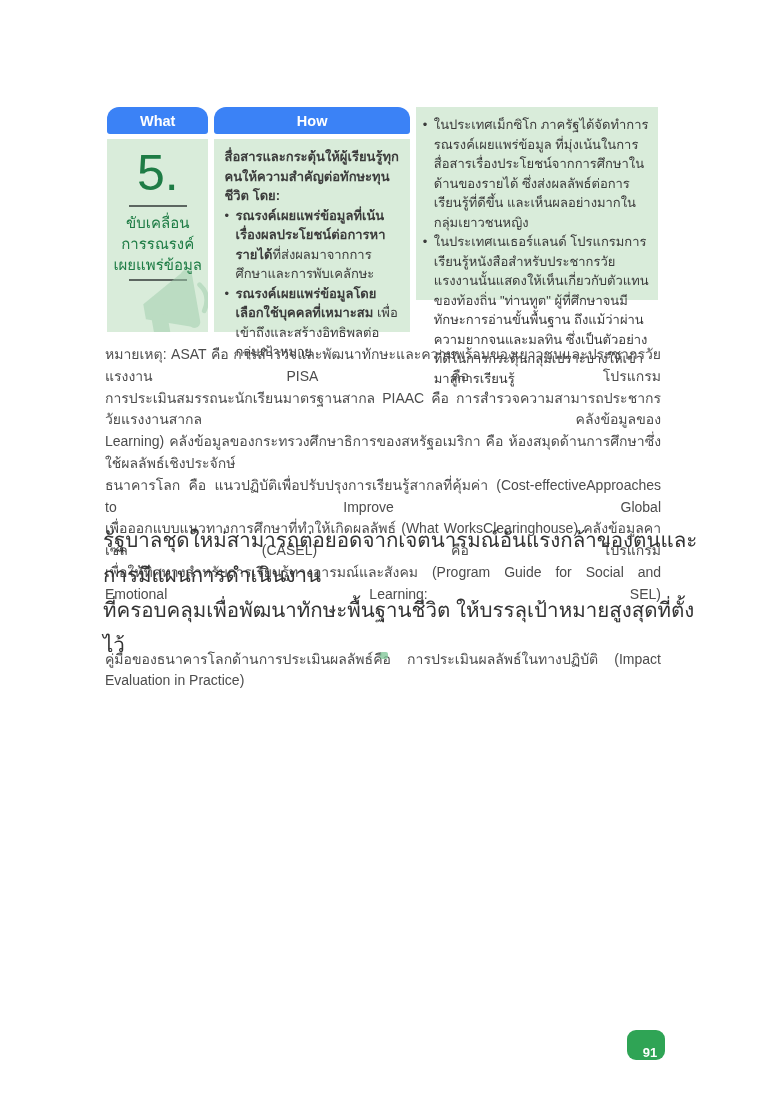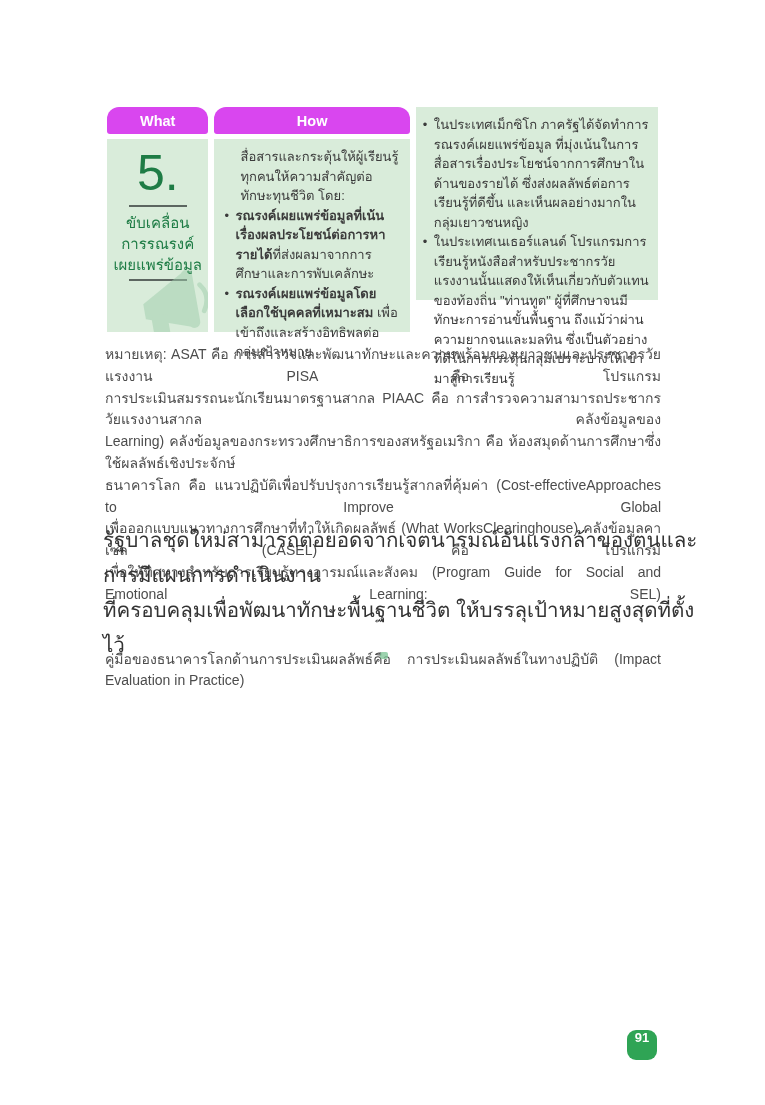--- a/index.html
+++ b/index.html
@@ -9,58 +9,58 @@
     position:relative;
     font-family:"Liberation Sans","DejaVu Sans",sans-serif;
     overflow:hidden;
   }
 
   
   .doc-table { position:absolute; left:107px; top:107px; width:551px; display:flex; gap:6px; }
   .col { display:flex; flex-direction:column; gap:5px; }
   .col-what { width:106px; } .col-how { width:204px; } .col-example { width:253px; }
   .col-header {
-    height:27px; background:#d946ef; border-radius:12px 12px 3px 3px;
+    height:27px; background:#3b82f6; border-radius:12px 12px 3px 3px;
     color:#ffffff; font-weight:bold; font-size:14.5px;
     display:flex; align-items:center; justify-content:center;
   }
   .col-body {
     height:193px; background:#d9ecda; box-sizing:border-box;
     color:#3b3b3b; font-size:13px; line-height:19.5px;
     word-break:break-word; overflow-wrap:anywhere;
   }
   .body-what { position:relative; overflow:hidden; text-align:center; padding-top:6px; }
   .big-number { font-size:50px; line-height:56px; color:#1e7c45; font-weight:500; }
   .divider { width:58px; border:none; border-top:2px solid #5c6660; margin:4px auto 5px auto; }
   .what-line { font-size:15px; font-weight:normal; color:#1e7c45; line-height:21px; position:relative; z-index:1; }
   .watermark { position:absolute; right:-14px; bottom:-22px; opacity:.5; transform:rotate(-10deg); z-index:0; }
 
   .body-how { padding:8px 9px 8px 10px; }
   .body-example { padding:8px 9px 8px 7px; }
-  .how-heading { font-weight:normal;margin-left:16px; }
+  .how-heading { font-weight:bold; }
   .bullet-row { display:flex; }
   .bullet-marker { width:11px; flex:none; }
   .b { font-weight:bold; }
 
   
   .note { position:absolute; left:105px; top:344px; width:556px; color:#4c4c4c; font-size:14px; line-height:21.8px; }
   .note-line { text-align:justify; text-align-last:justify; }
   .note-line.last { text-align-last:left;margin-top:43px; }
 
   
   .closing { position:absolute; left:103px; top:522px; width:600px; color:#333333; font-size:20.5px; line-height:35px; }
 
   
   .ornament { position:absolute; left:380px; top:652px; width:8px; height:7px; background:#7bc494; border-radius:2px; opacity:.75; }
 
   
   .page-badge {
     position:absolute; left:627px; top:1030px; width:30px; height:30px;
     background:#2fa455; border-radius:9px; color:#ffffff; font-weight:bold; font-size:13px;
-    display:flex; align-items:flex-start; justify-content:center;
+    display:flex; align-items:flex-end; justify-content:center;padding-left:8px;
   }
 </style>
 </head>
 <body>
 
 <div class="doc-table">
 
   <div class="col col-what">
     <div class="col-header">
       <span>What</span>

